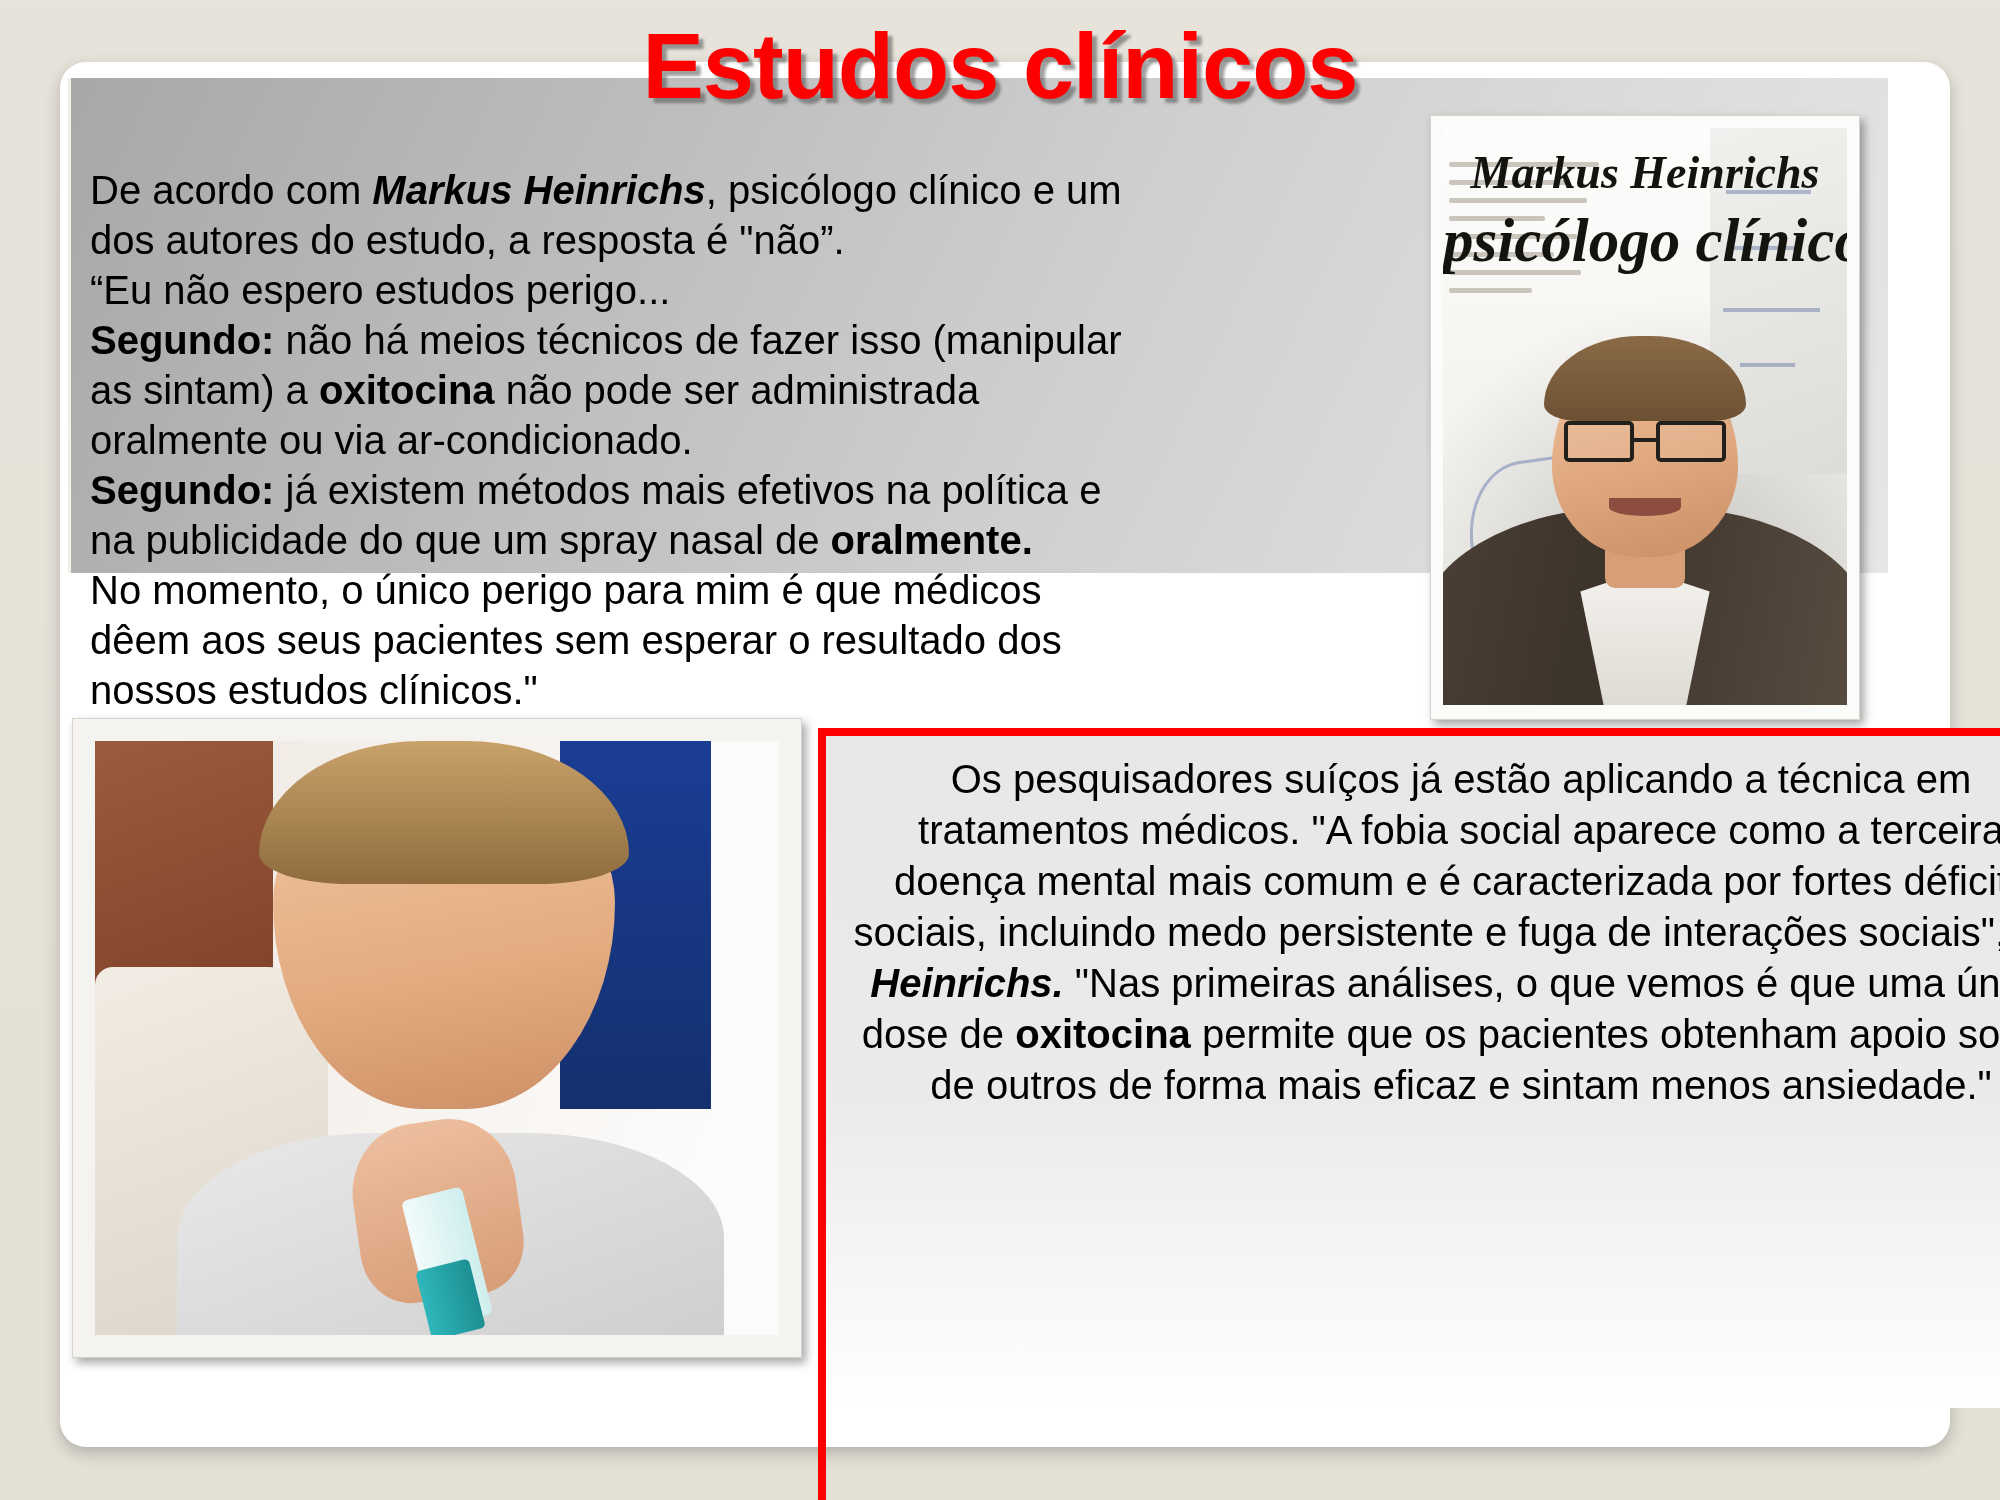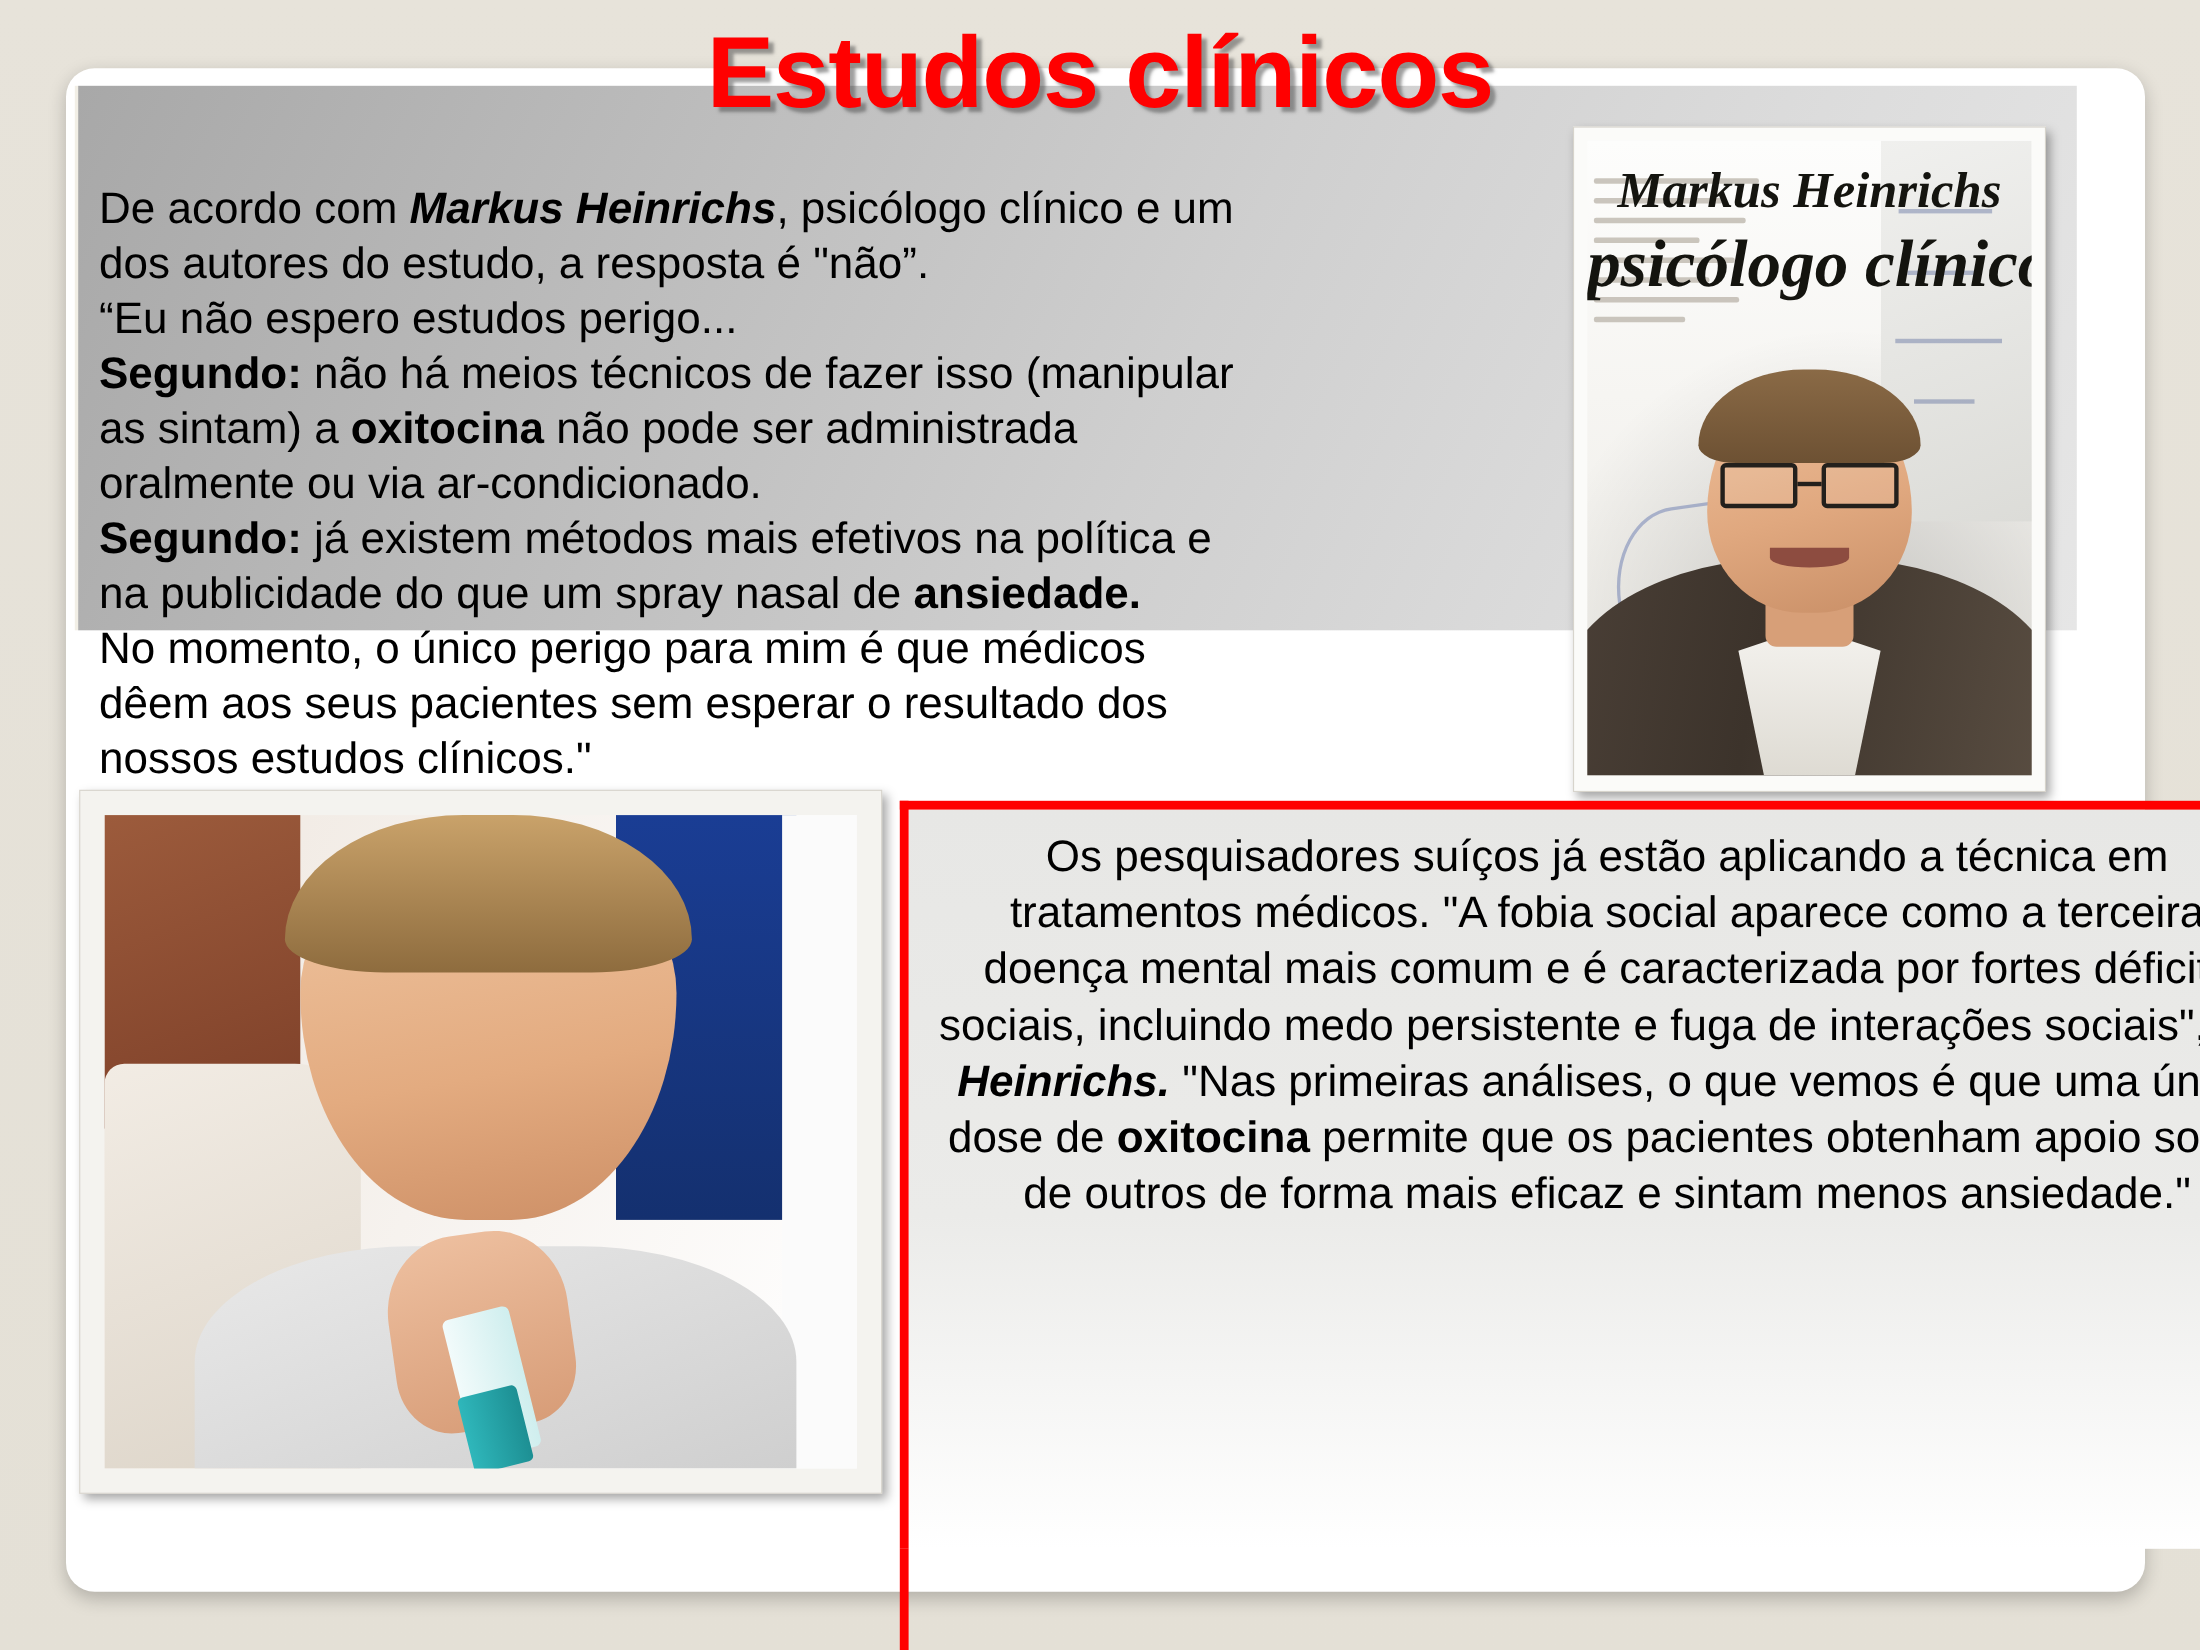--- a/index.html
+++ b/index.html
@@ -268,21 +268,21 @@
   <div class="panel"></div>
 
   <div class="top-block"></div>
 
   <div class="title">Estudos clínicos</div>
 
   <div class="lead">
     <p><span>De acordo com </span><span class="bi">Markus Heinrichs</span><span>, psicólogo clínico e um dos autores do estudo, a resposta é "não”.</span></p>
     <p>“Eu não espero estudos perigo...</p>
     <p><span class="b">Segundo:</span><span> não há meios técnicos de fazer isso (manipular as sintam) a </span><span class="b">oxitocina</span><span> não pode ser administrada oralmente ou via ar-condicionado.</span></p>
-    <p><span class="b">Segundo:</span><span> já existem métodos mais efetivos na política e na publicidade do que um spray nasal de </span><span class="b">ansiedade.</span></p>
+    <p><span class="b">Segundo:</span><span> já existem métodos mais efetivos na política e na publicidade do que um spray nasal de </span><span class="b">oralmente.</span></p>
     <p>No momento, o único perigo para mim é que médicos dêem aos seus pacientes sem esperar o resultado dos nossos estudos clínicos."</p>
   </div>
 
   <div class="photo-frame" id="heinrichs-frame">
     <div class="heinrichs-photo">
       <div class="note-lines">
         <i></i>
           <i></i>
           <i></i>
           <i></i>

